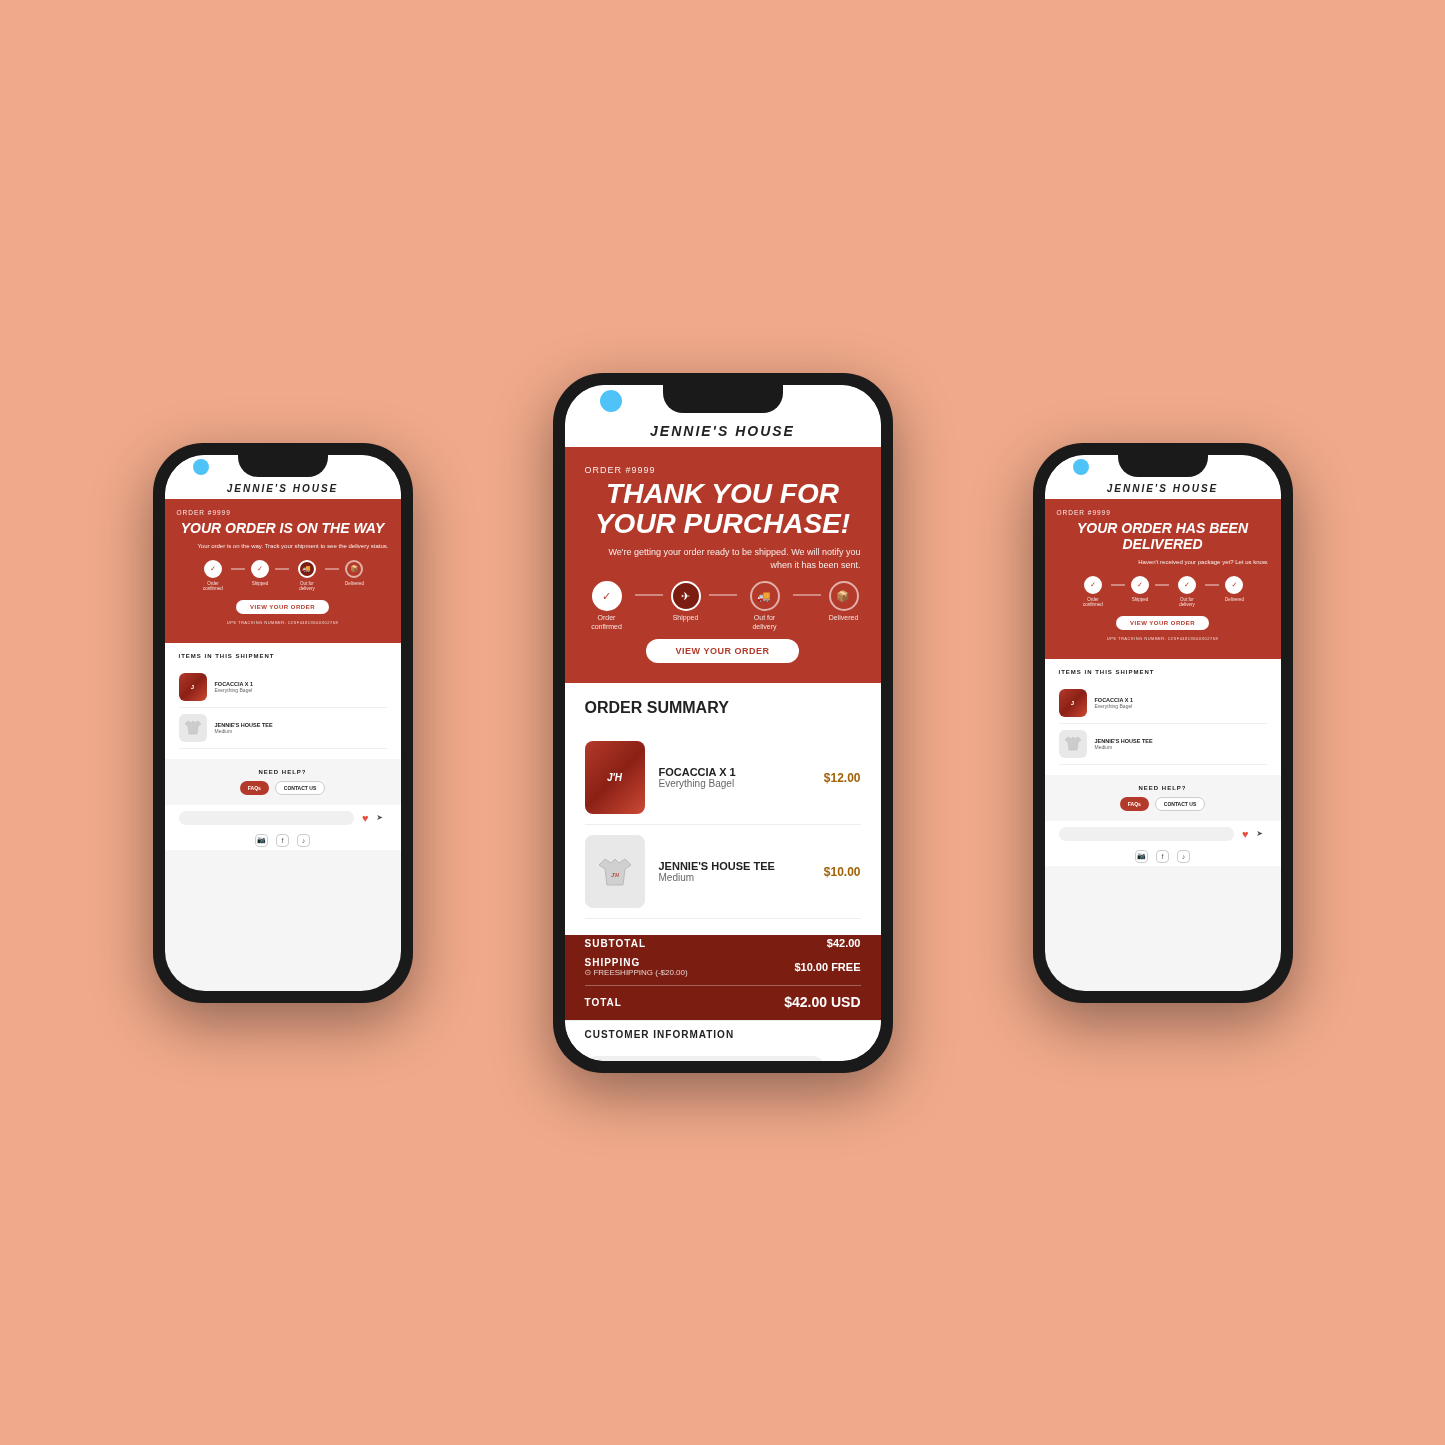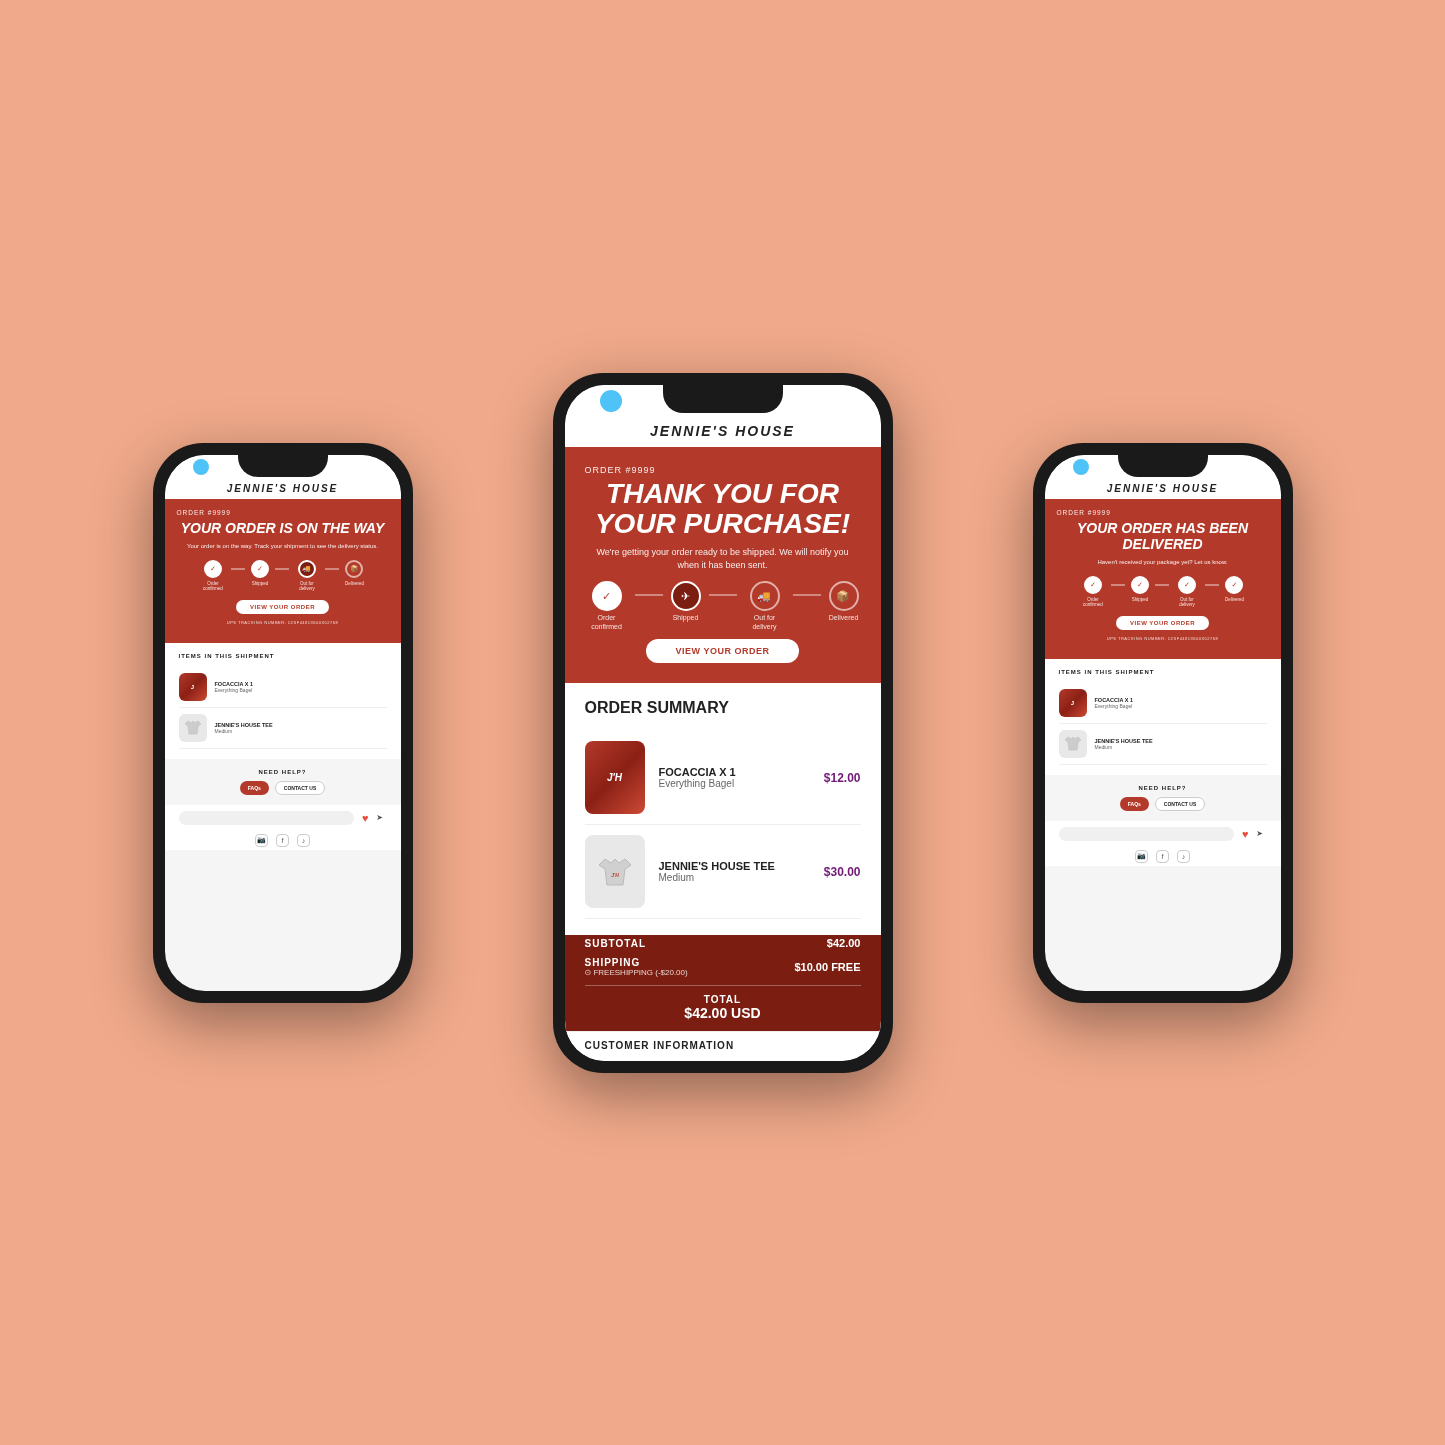--- a/index.html
+++ b/index.html
@@ -135,21 +135,21 @@
     .hero-title {
       font-weight: 900;
       font-style: italic;
       text-align: center;
       text-transform: uppercase;
       line-height: 1.15;
     }
 
     .hero-subtitle {
       font-size: 7px;
-      text-align: center;
+      text-align: right;
       margin-top: 6px;
       line-height: 1.4;
       opacity: 0.9;
     }
 
     
     .steps {
       display: flex;
       justify-content: center;
       align-items: flex-start;
@@ -495,21 +495,21 @@
     }
 
     .summary-variant {
       font-size: 10px;
       color: #666;
     }
 
     .summary-price {
       font-size: 12px;
       font-weight: 700;
-      color: #701a75;
+      color: #a16207;
     }
 
     
     .totals {
       background: #7B1D10;
       padding: 2px 20px;
       color: #ffffff;
     }
 
     .total-row {
@@ -774,37 +774,37 @@
             <div class="summary-img tee">
               <svg width="36" height="30" viewBox="0 0 36 30" fill="none">
                 <path d="M2 8 L8 2 L14 6 L18 2 L22 6 L28 2 L34 8 L28 12 L26 28 L10 28 L8 12 Z" fill="#d0d0d0" stroke="#bbb" stroke-width="1"></path>
                 <text x="18" y="20" text-anchor="middle" font-size="5" fill="#B33A2A" font-weight="bold" font-style="italic">J'H</text>
               </svg>
             </div>
             <div class="summary-info">
               <div class="summary-name">JENNIE'S HOUSE TEE</div>
               <div class="summary-variant">Medium</div>
             </div>
-            <div class="summary-price">$30.00</div>
+            <div class="summary-price">$10.00</div>
           </div>
         </div>
 
         <div class="totals">
           <div class="total-row">
             <div class="total-label">SUBTOTAL</div>
             <div class="total-value">$42.00</div>
           </div>
           <div class="total-row">
             <div>
               <div class="total-label">SHIPPING</div>
               <div class="shipping-sub">⊙ FREESHIPPING (-$20.00)</div>
             </div>
             <div class="total-value">$10.00  FREE</div>
           </div>
-          <div class="total-row" style="border-top:1px solid rgba(255,255,255,0.3);padding-top:8px;margin-top:4px;flex-direction:column;">
+          <div class="total-row" style="border-top:1px solid rgba(255,255,255,0.3);padding-top:8px;margin-top:4px;">
             <div class="total-label">TOTAL</div>
             <div class="total-final">$42.00 USD</div>
           </div>
         </div>
 
         <div class="customer-info-peek">
           <div class="customer-info-label">CUSTOMER INFORMATION</div>
         </div>
 
         <div class="center-bottom-bar">

